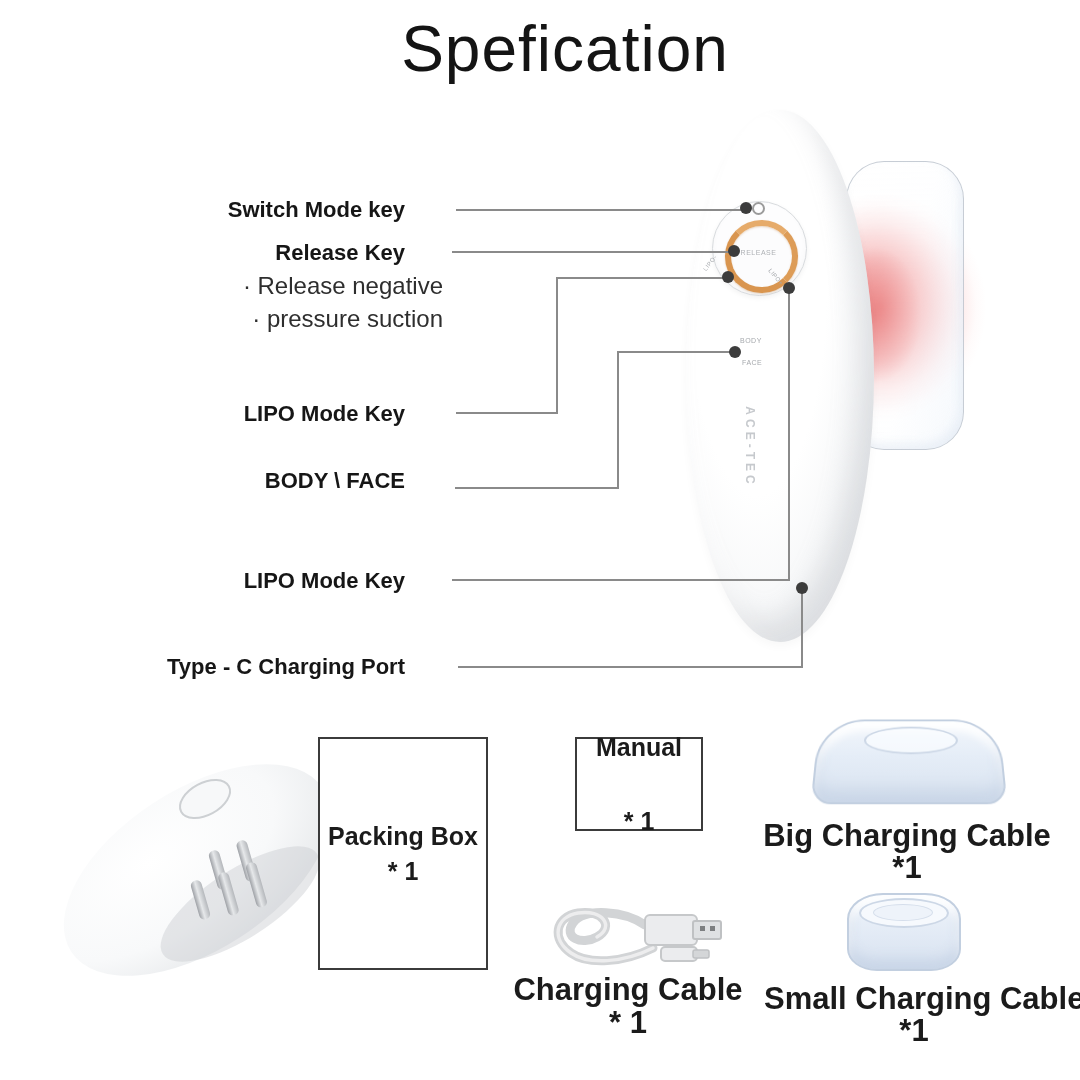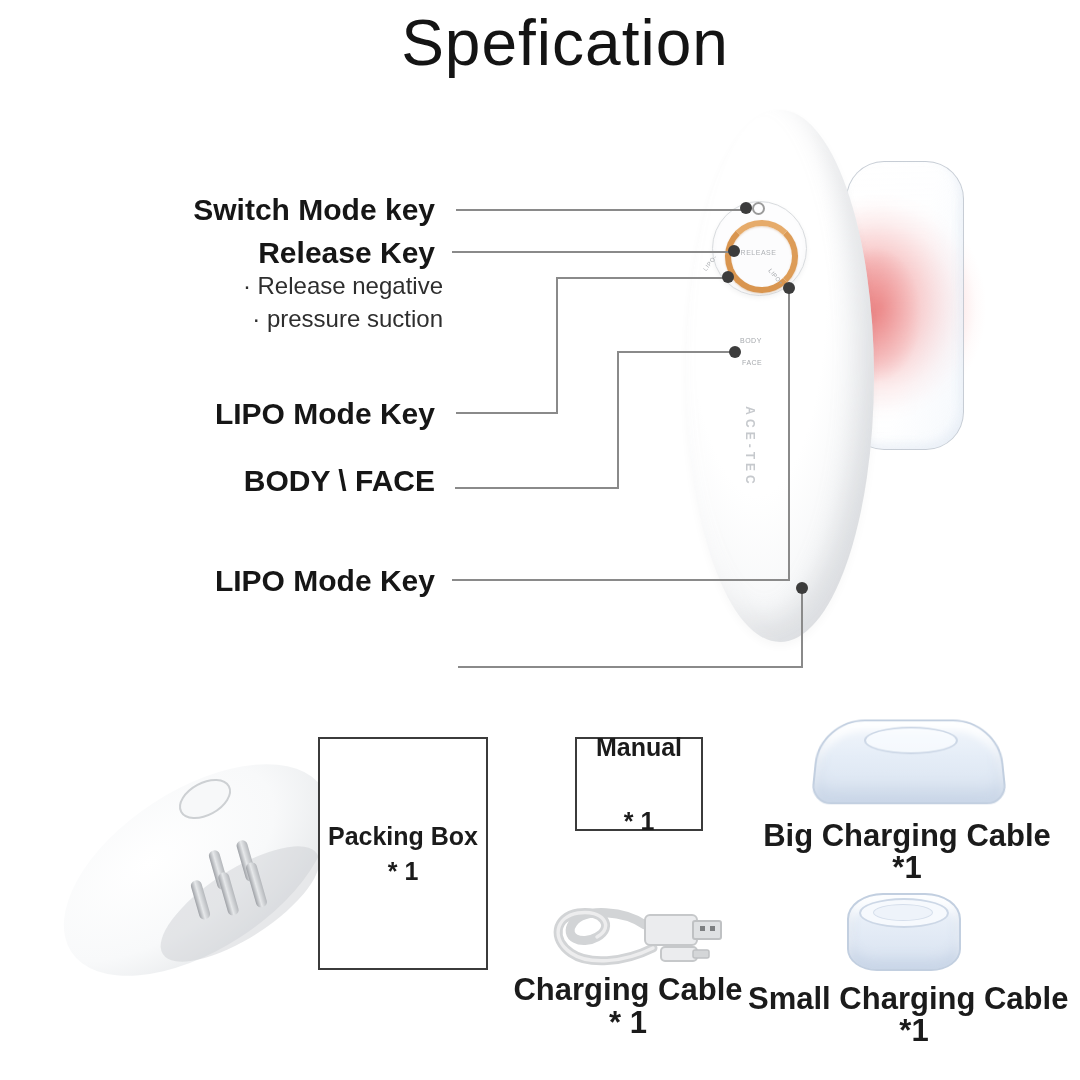--- a/index.html
+++ b/index.html
@@ -1,24 +1,24 @@
 <!DOCTYPE html>
 <html><head>
 <meta charset="utf-8">
 <style>
   html,body{margin:0;padding:0;background:#ffffff;}
   #page{position:relative;width:1080px;height:1080px;background:#ffffff;overflow:hidden;
         font-family:"Liberation Sans",sans-serif;color:#1c1c1c;}
 
   
-  .title{position:absolute;top:6px;left:0;right:0;text-align:center;padding-left:50px;
+  .title{position:absolute;top:12px;left:0;right:0;text-align:center;padding-left:50px;
          font-size:64px;font-weight:500;letter-spacing:1px;color:#141414;}
 
   
-  .lbl{position:absolute;right:645px;text-align:left;font-size:30px;font-weight:bold;
+  .lbl{position:absolute;right:675px;text-align:left;font-size:22px;font-weight:bold;
        color:#161616;white-space:nowrap;line-height:27px;}
   .sub{position:absolute;right:637px;text-align:right;font-size:24px;font-weight:400;
        color:#2e2e2e;white-space:nowrap;line-height:26px;}
 
   
   .hline{position:absolute;height:2px;background:#8a8a8a;}
   .vline{position:absolute;width:2px;background:#8a8a8a;}
   .dot{position:absolute;width:12px;height:12px;border-radius:50%;background:#3c3c3c;}
   .ringlet{position:absolute;width:9px;height:9px;border-radius:50%;border:2px solid #9b9b9b;background:transparent;}
 
@@ -90,20 +90,21 @@
   <div class="tiny" style="left:742px;top:359px;font-size:7px;">FACE</div>
   <div class="brand">ACE-TEC</div>
 
   <div class="lbl" style="top:196px;">Switch Mode key</div>
   <div class="lbl" style="top:239px;">Release Key</div>
   <div class="sub" style="top:306px;">·  pressure suction</div>
   <div class="sub" style="top:273px;">·  Release negative</div>
   <div class="lbl" style="top:400px;">LIPO Mode Key</div>
   <div class="lbl" style="top:467px;">BODY \ FACE</div>
   <div class="lbl" style="top:567px;">LIPO Mode Key</div>
+  <div class="lbl" style="top:653px;">Type - C Charging Port</div>
 
   <div class="hline" style="left:456px;top:209px;width:286px;"></div>
   <div class="dot" style="left:740px;top:202px;"></div>
   <div class="ringlet" style="left:752px;top:202px;"></div>
 
   <div class="hline" style="left:452px;top:251px;width:280px;"></div>
   <div class="dot" style="left:728px;top:245px;"></div>
 
   <div class="hline" style="left:456px;top:412px;width:102px;"></div>
   <div class="vline" style="left:556px;top:277px;height:137px;"></div>
@@ -176,16 +177,16 @@
   <div class="cup-big">
     <div class="cup-big-mouth"></div>
   </div>
   <div class="caption" style="left:757px;top:818px;">Big Charging Cable</div>
   <div class="caption" style="left:757px;top:850px;">*1</div>
 
   <div class="cup-small">
     <div class="cup-small-mouth"></div>
     <div class="cup-small-inner"></div>
   </div>
-  <div class="caption" style="left:748px;top:981px;">Small Charging Cable</div>
+  <div class="caption" style="left:764px;top:981px;">Small Charging Cable</div>
   <div class="caption" style="left:764px;top:1013px;">*1</div>
 
 </div>
 
 </body></html>

